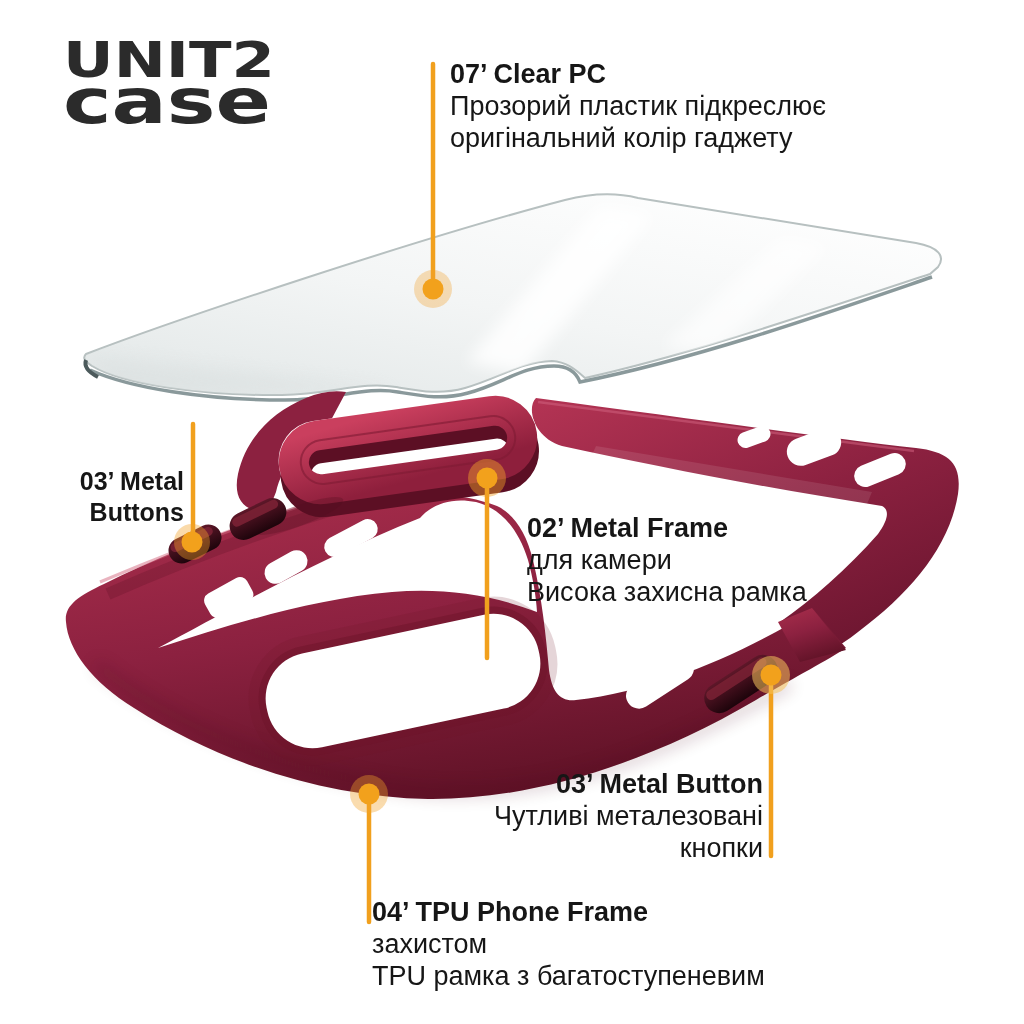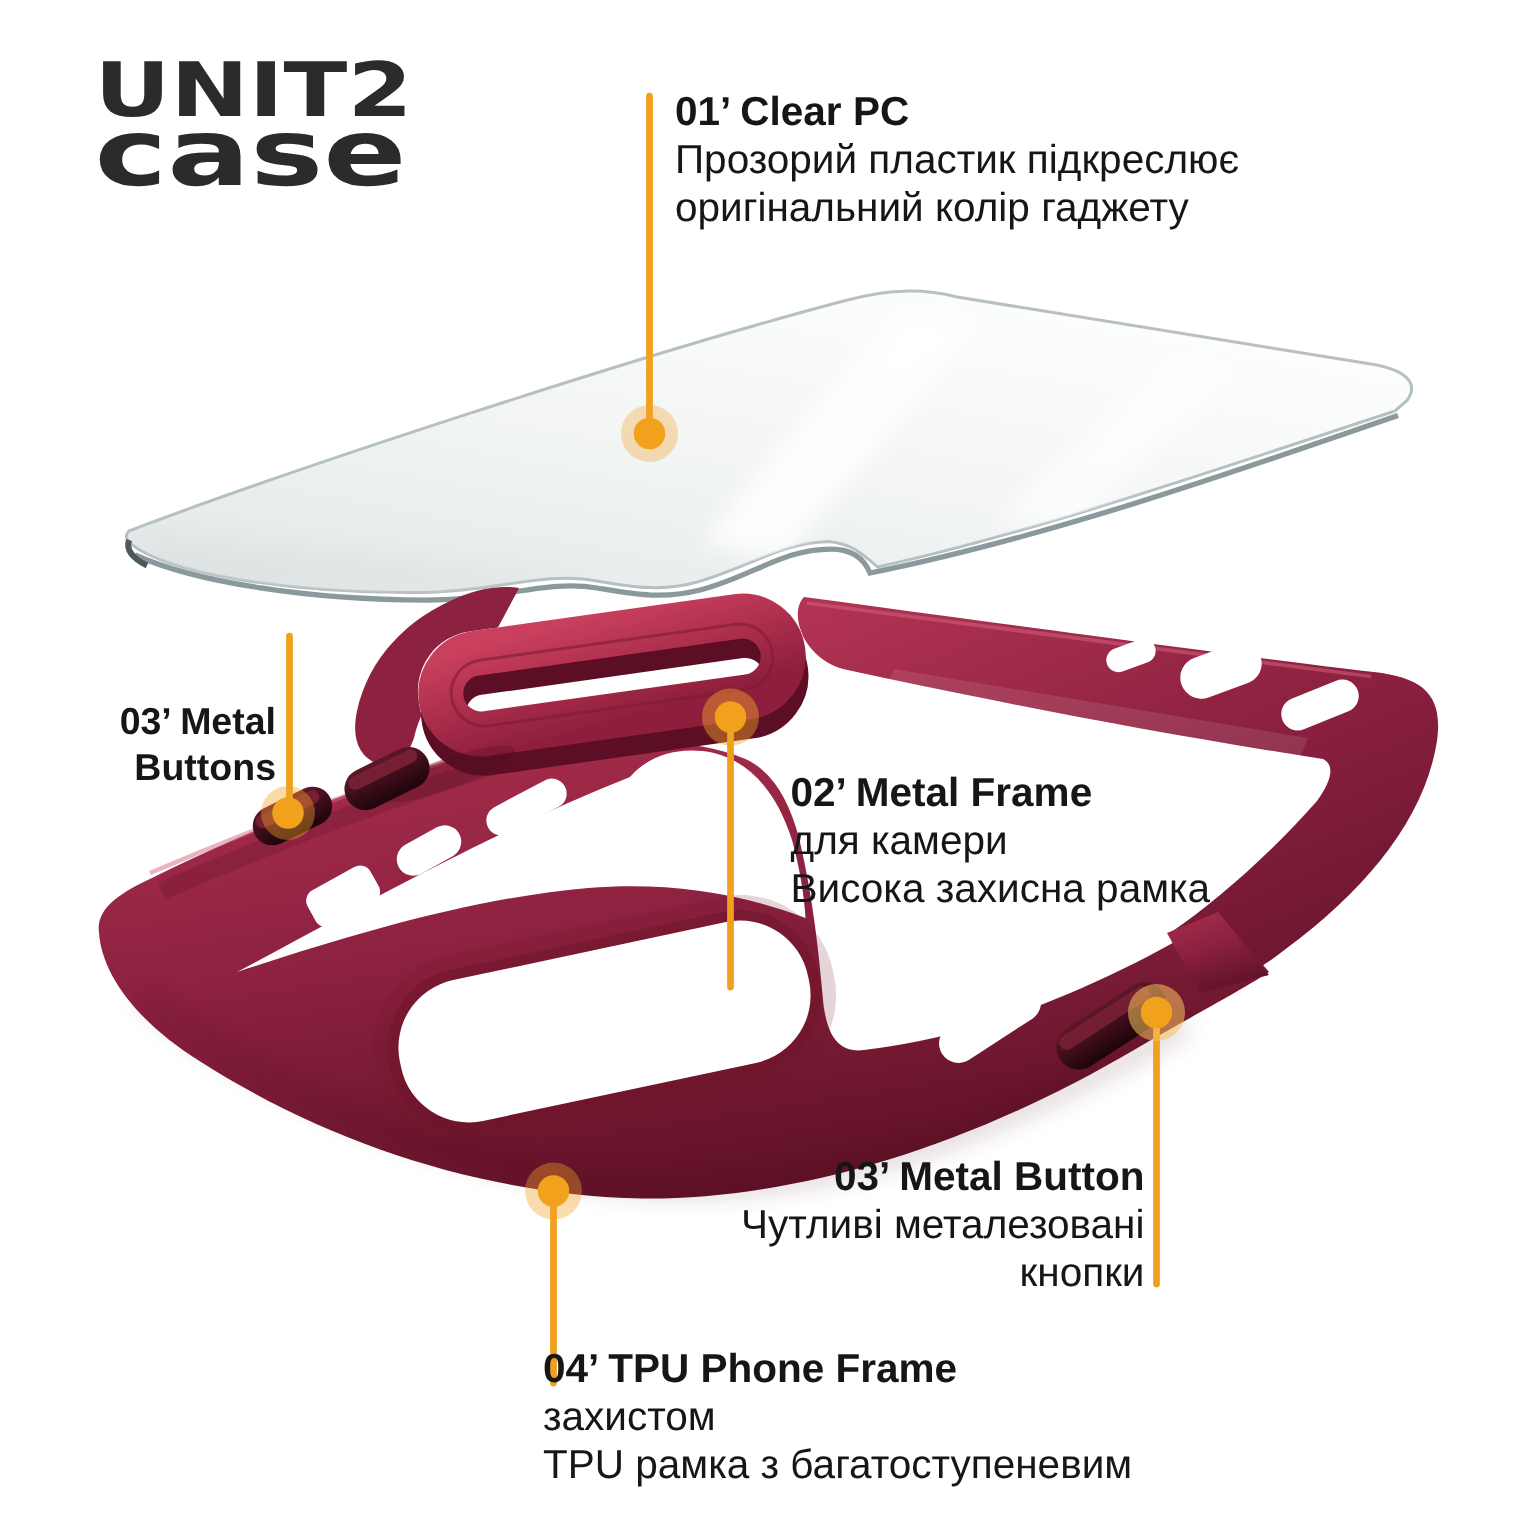--- a/index.html
+++ b/index.html
@@ -168,21 +168,21 @@
           <circle cx="771" cy="675" r="10.5" fill="#f2a11c"></circle>
     </g>
     <g>
       <circle cx="369" cy="794" r="19" fill="#f2a22a" opacity="0.38"></circle>
           <circle cx="369" cy="794" r="10.5" fill="#f2a11c"></circle>
     </g>
   </g>
 </svg>
 
   <div class="callout" id="c01" style="left:450px;top:58px;">
-    <p class="t">01’ Clear PC</p>
+    <p class="t">07’ Clear PC</p>
     <p class="b">Прозорий пластик підкреслює</p>
     <p class="b">оригінальний колір гаджету</p>
   </div>
 
   <div class="callout right" id="c03l" style="right:840px;top:418px;margin-top:48px;">
     <p class="t">03’ Metal</p>
     <p class="t">Buttons</p>
   </div>
 
   <div class="callout" id="c02" style="left:496px;top:512px;margin-left:31px;">
@@ -190,19 +190,19 @@
     <p class="b">для камери</p>
     <p class="b">Висока захисна рамка</p>
   </div>
 
   <div class="callout right" id="c03r" style="right:261px;top:768px;">
     <p class="t">03’ Metal Button</p>
     <p class="b">Чутливі металезовані</p>
     <p class="b">кнопки</p>
   </div>
 
-  <div class="callout" id="c04" style="left:362px;top:896px;">
+  <div class="callout" id="c04" style="left:372px;top:896px;">
     <p class="t">04’ TPU Phone Frame</p>
     <p class="b">захистом</p>
     <p class="b">TPU рамка з багатоступеневим</p>
   </div>
 
 </div>
 
 </body></html>

